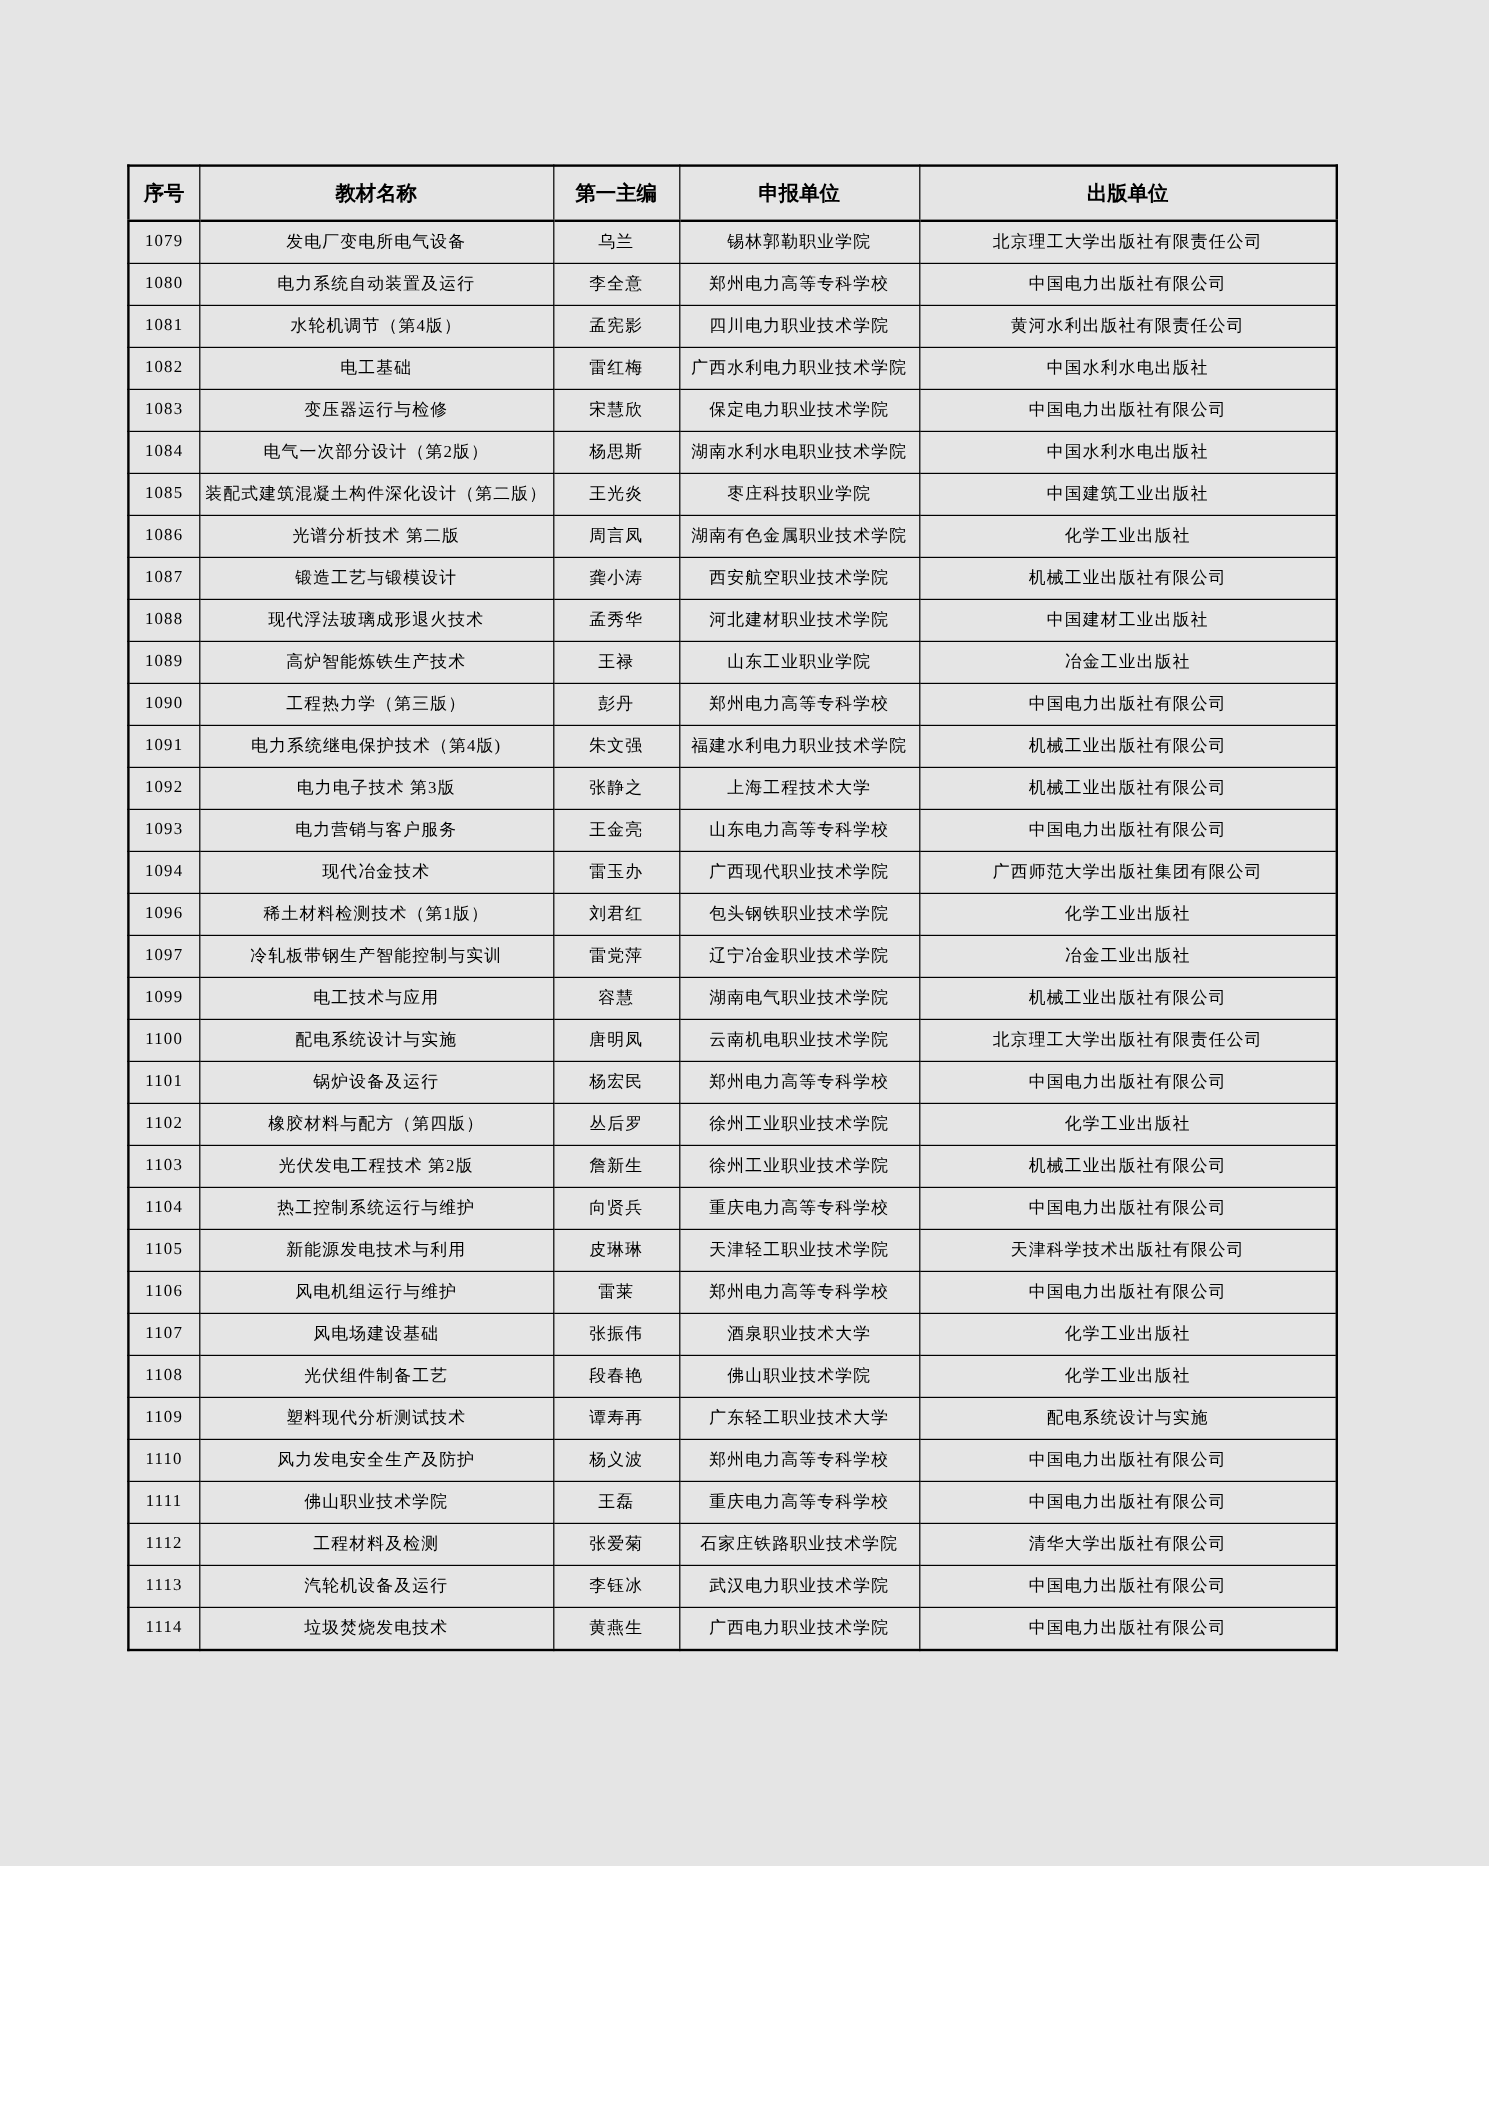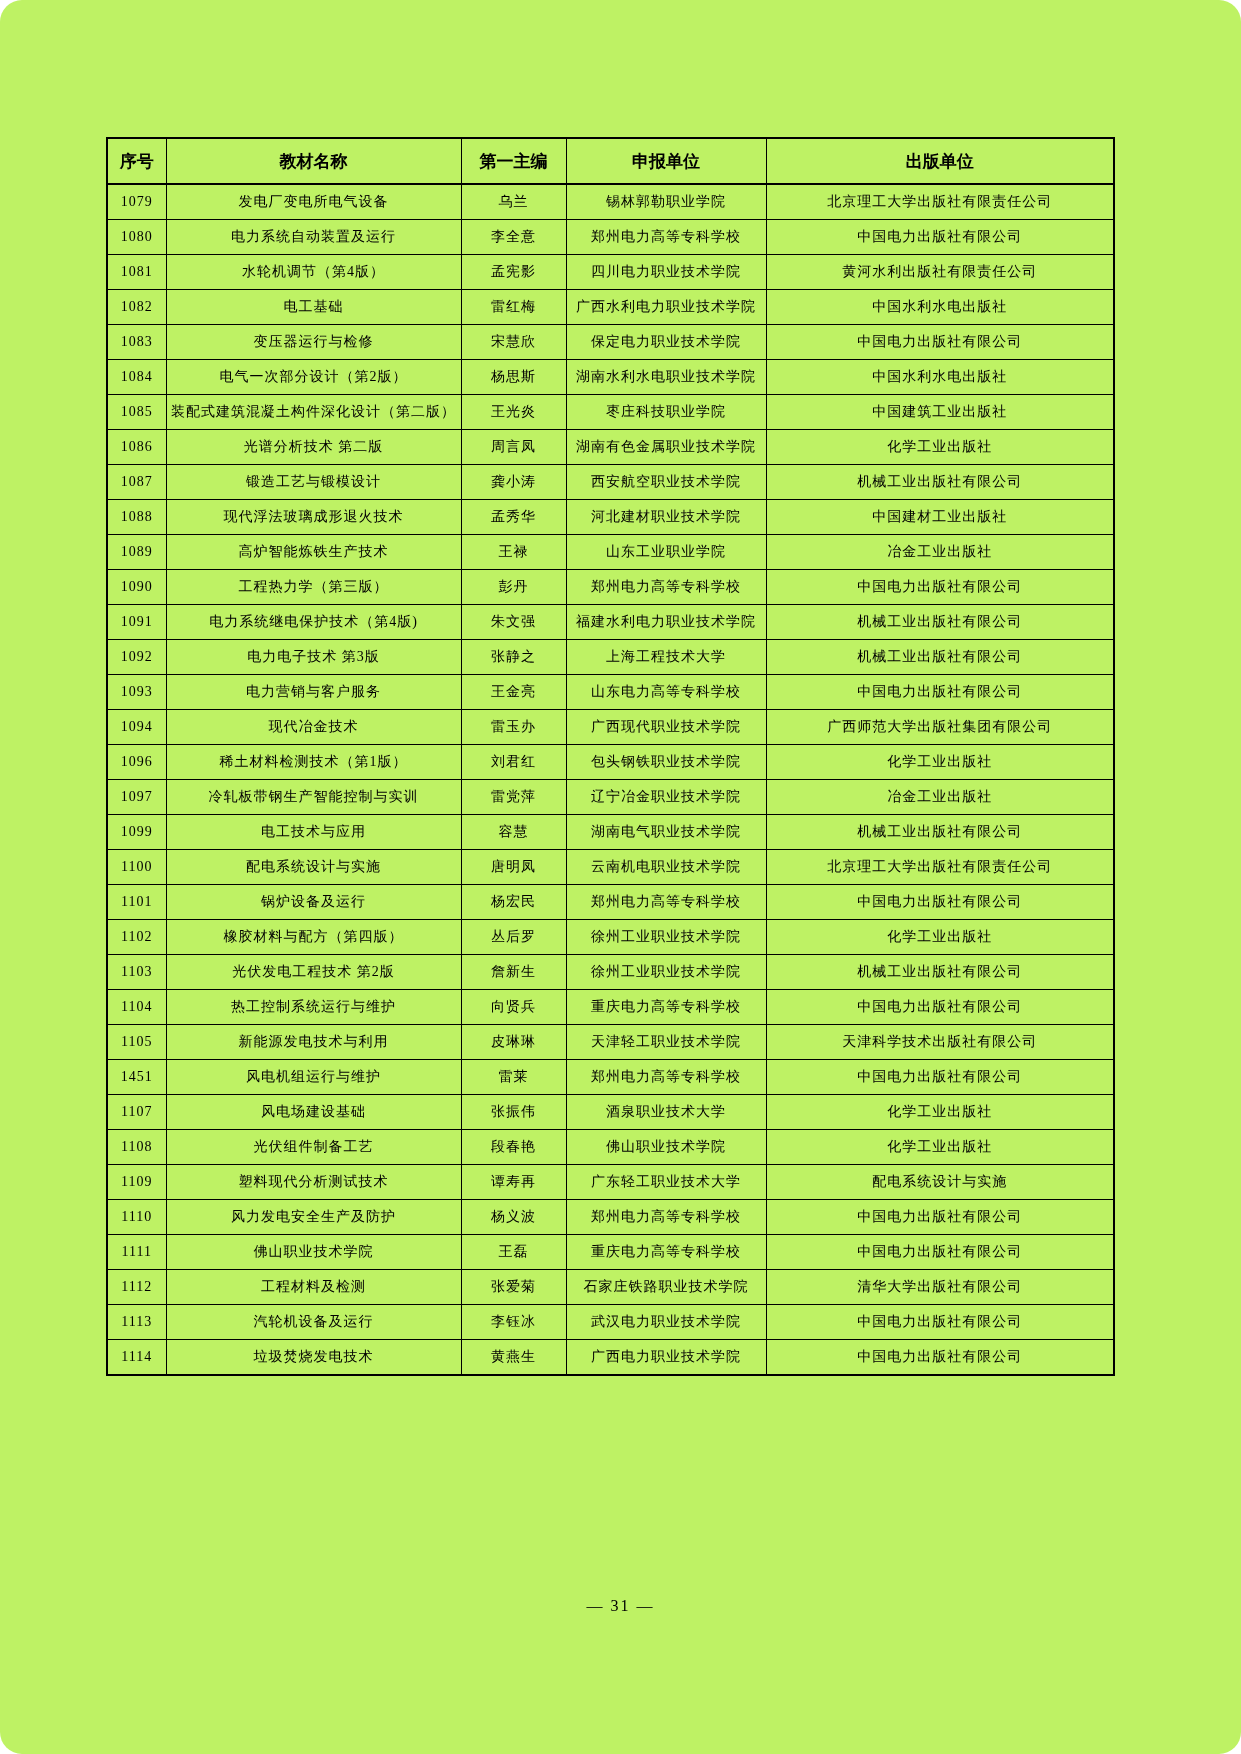--- a/index.html
+++ b/index.html
@@ -3,25 +3,24 @@
 <meta charset="utf-8">
 <style>
   html, body {
     margin: 0;
     padding: 0;
     background: #ffffff;
   }
   .page {
     position: relative;
     width: 1241px;
-    height: 1754px;
-    background: #bef264;
+    height: 1555px;
+    background: #e5e5e5;
     font-family: "Liberation Serif", serif;
     color: #000000;
-    border-radius: 22px;
   }
   table.doc-table {
     position: absolute;
     left: 106px;
     top: 137px;
     width: 1007px;
     border-collapse: collapse;
     table-layout: fixed;
   }
   table.doc-table, table.doc-table th, table.doc-table td {
@@ -260,21 +259,21 @@
           <td>中国电力出版社有限公司</td>
         </tr>
         <tr>
           <td>1105</td>
           <td>新能源发电技术与利用</td>
           <td>皮琳琳</td>
           <td>天津轻工职业技术学院</td>
           <td>天津科学技术出版社有限公司</td>
         </tr>
         <tr>
-          <td>1451</td>
+          <td>1106</td>
           <td>风电机组运行与维护</td>
           <td>雷莱</td>
           <td>郑州电力高等专科学校</td>
           <td>中国电力出版社有限公司</td>
         </tr>
         <tr>
           <td>1107</td>
           <td>风电场建设基础</td>
           <td>张振伟</td>
           <td>酒泉职业技术大学</td>

